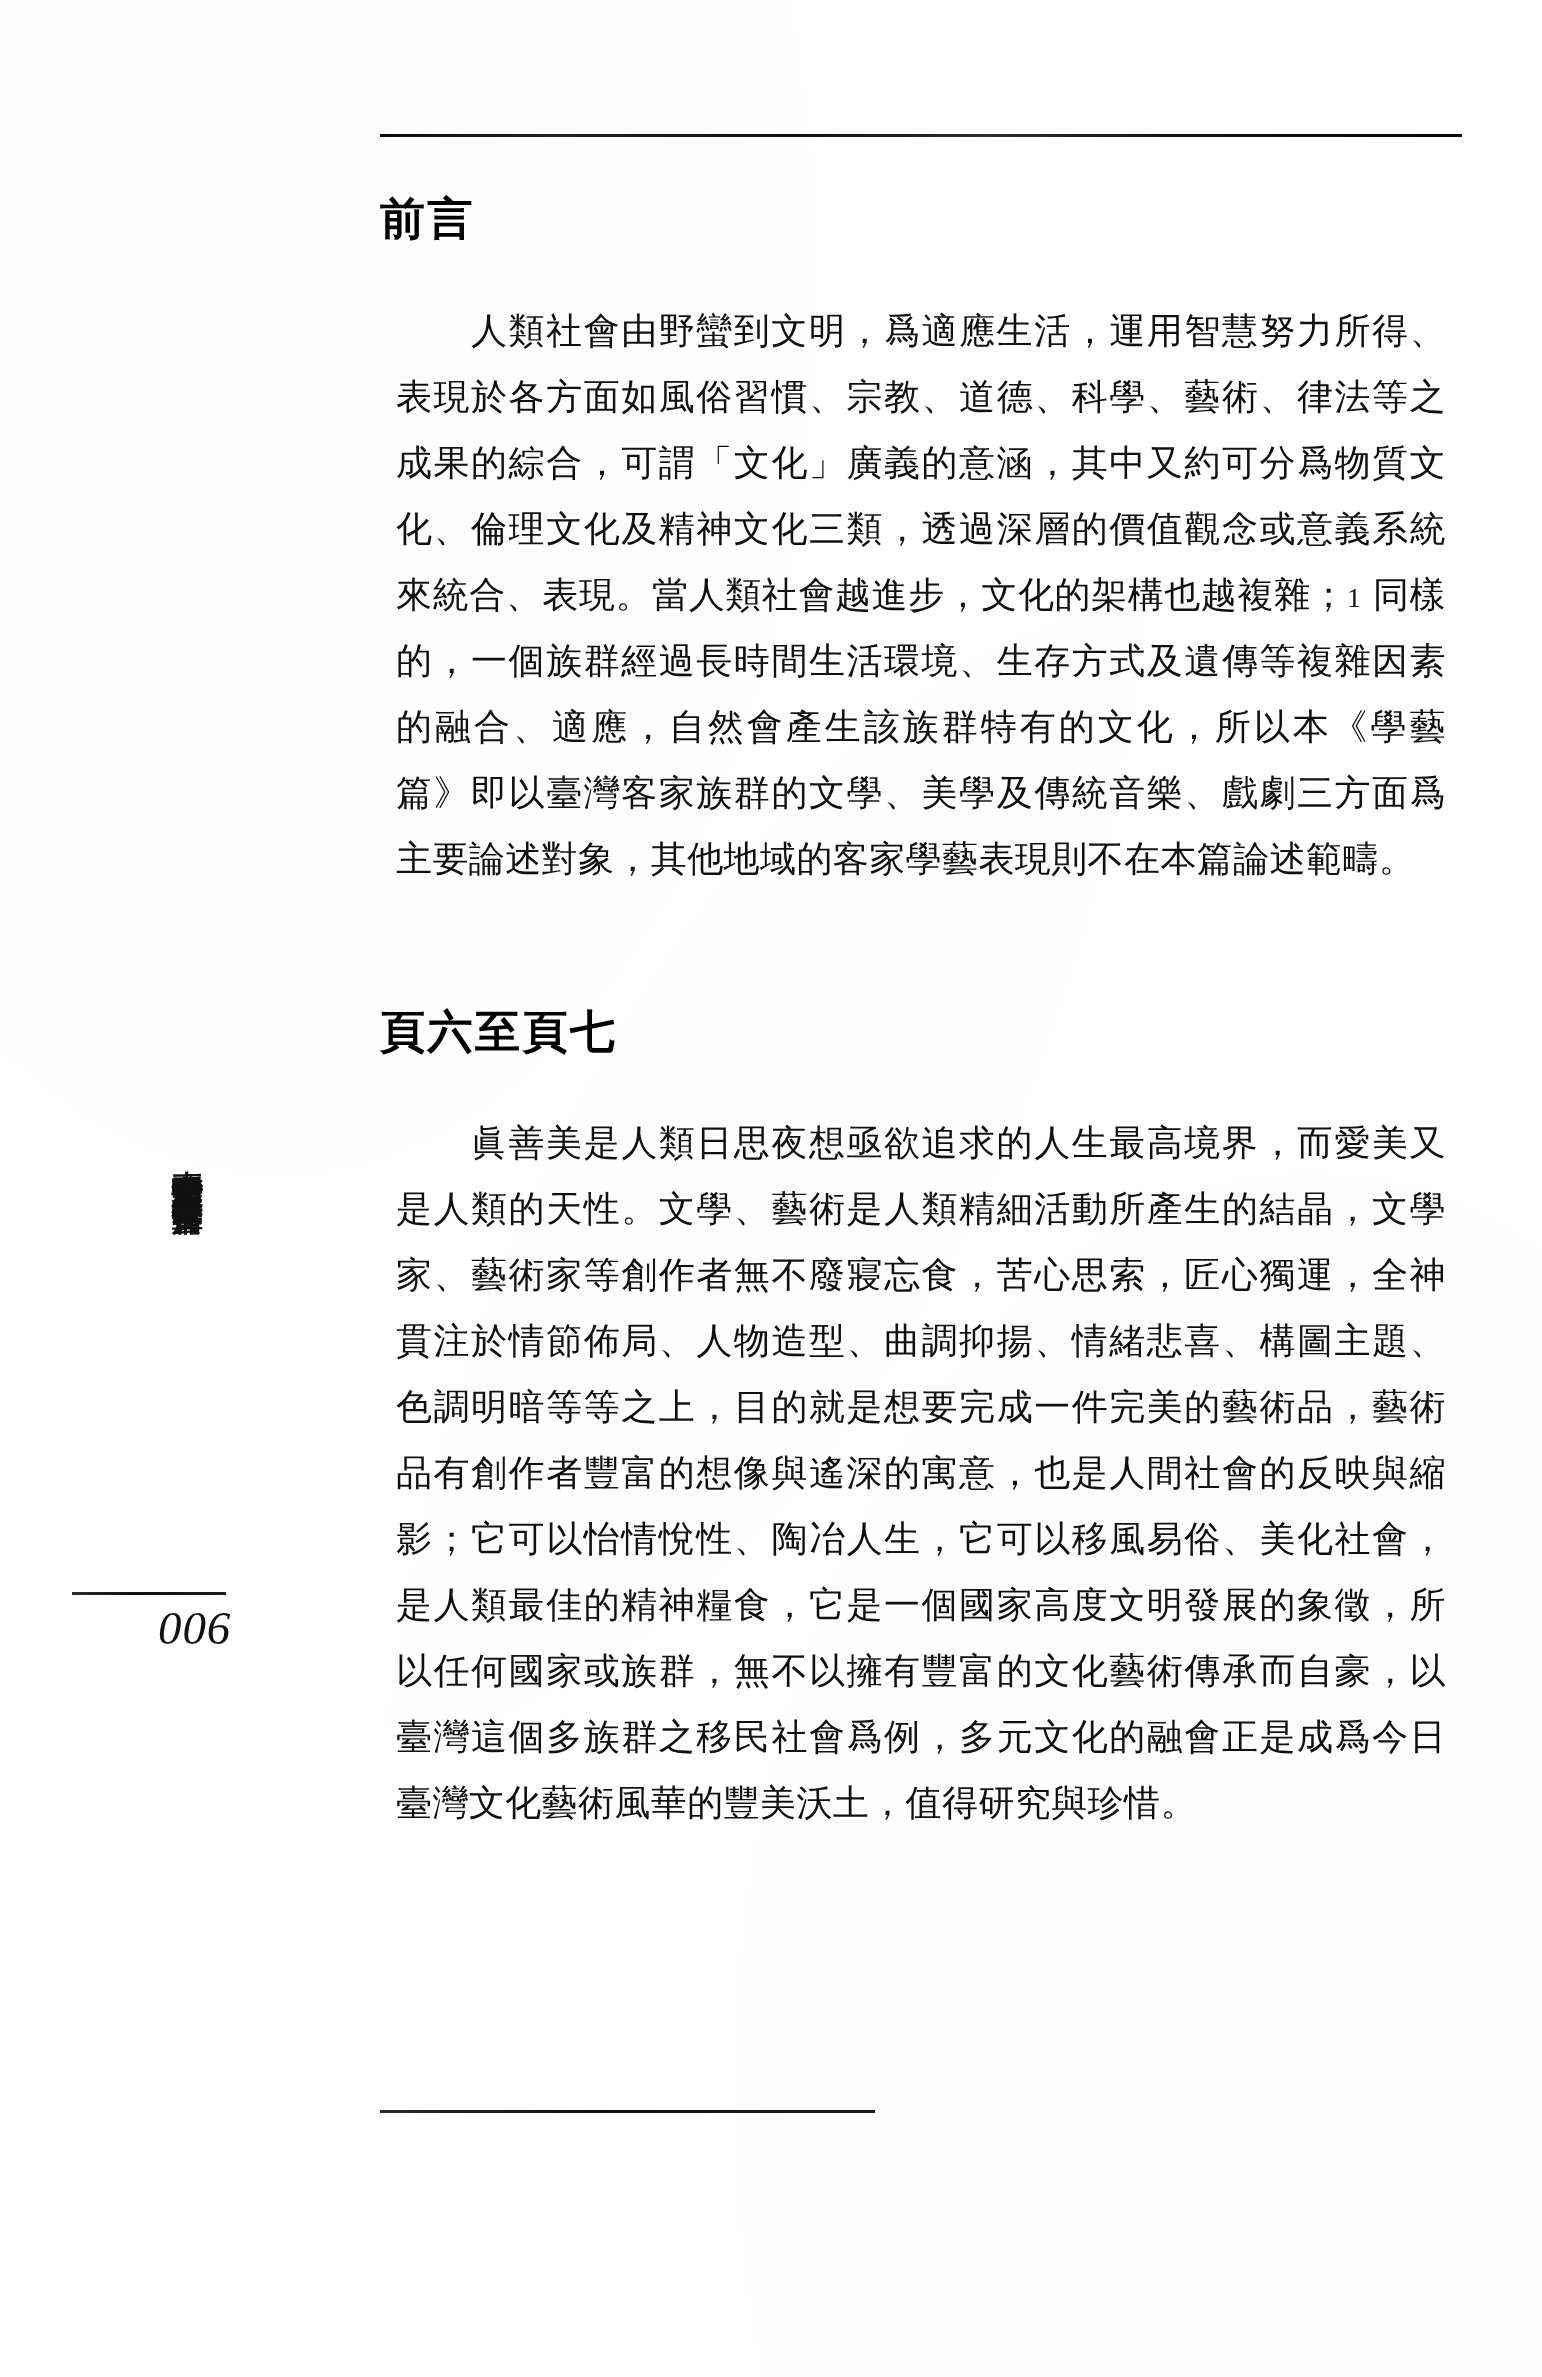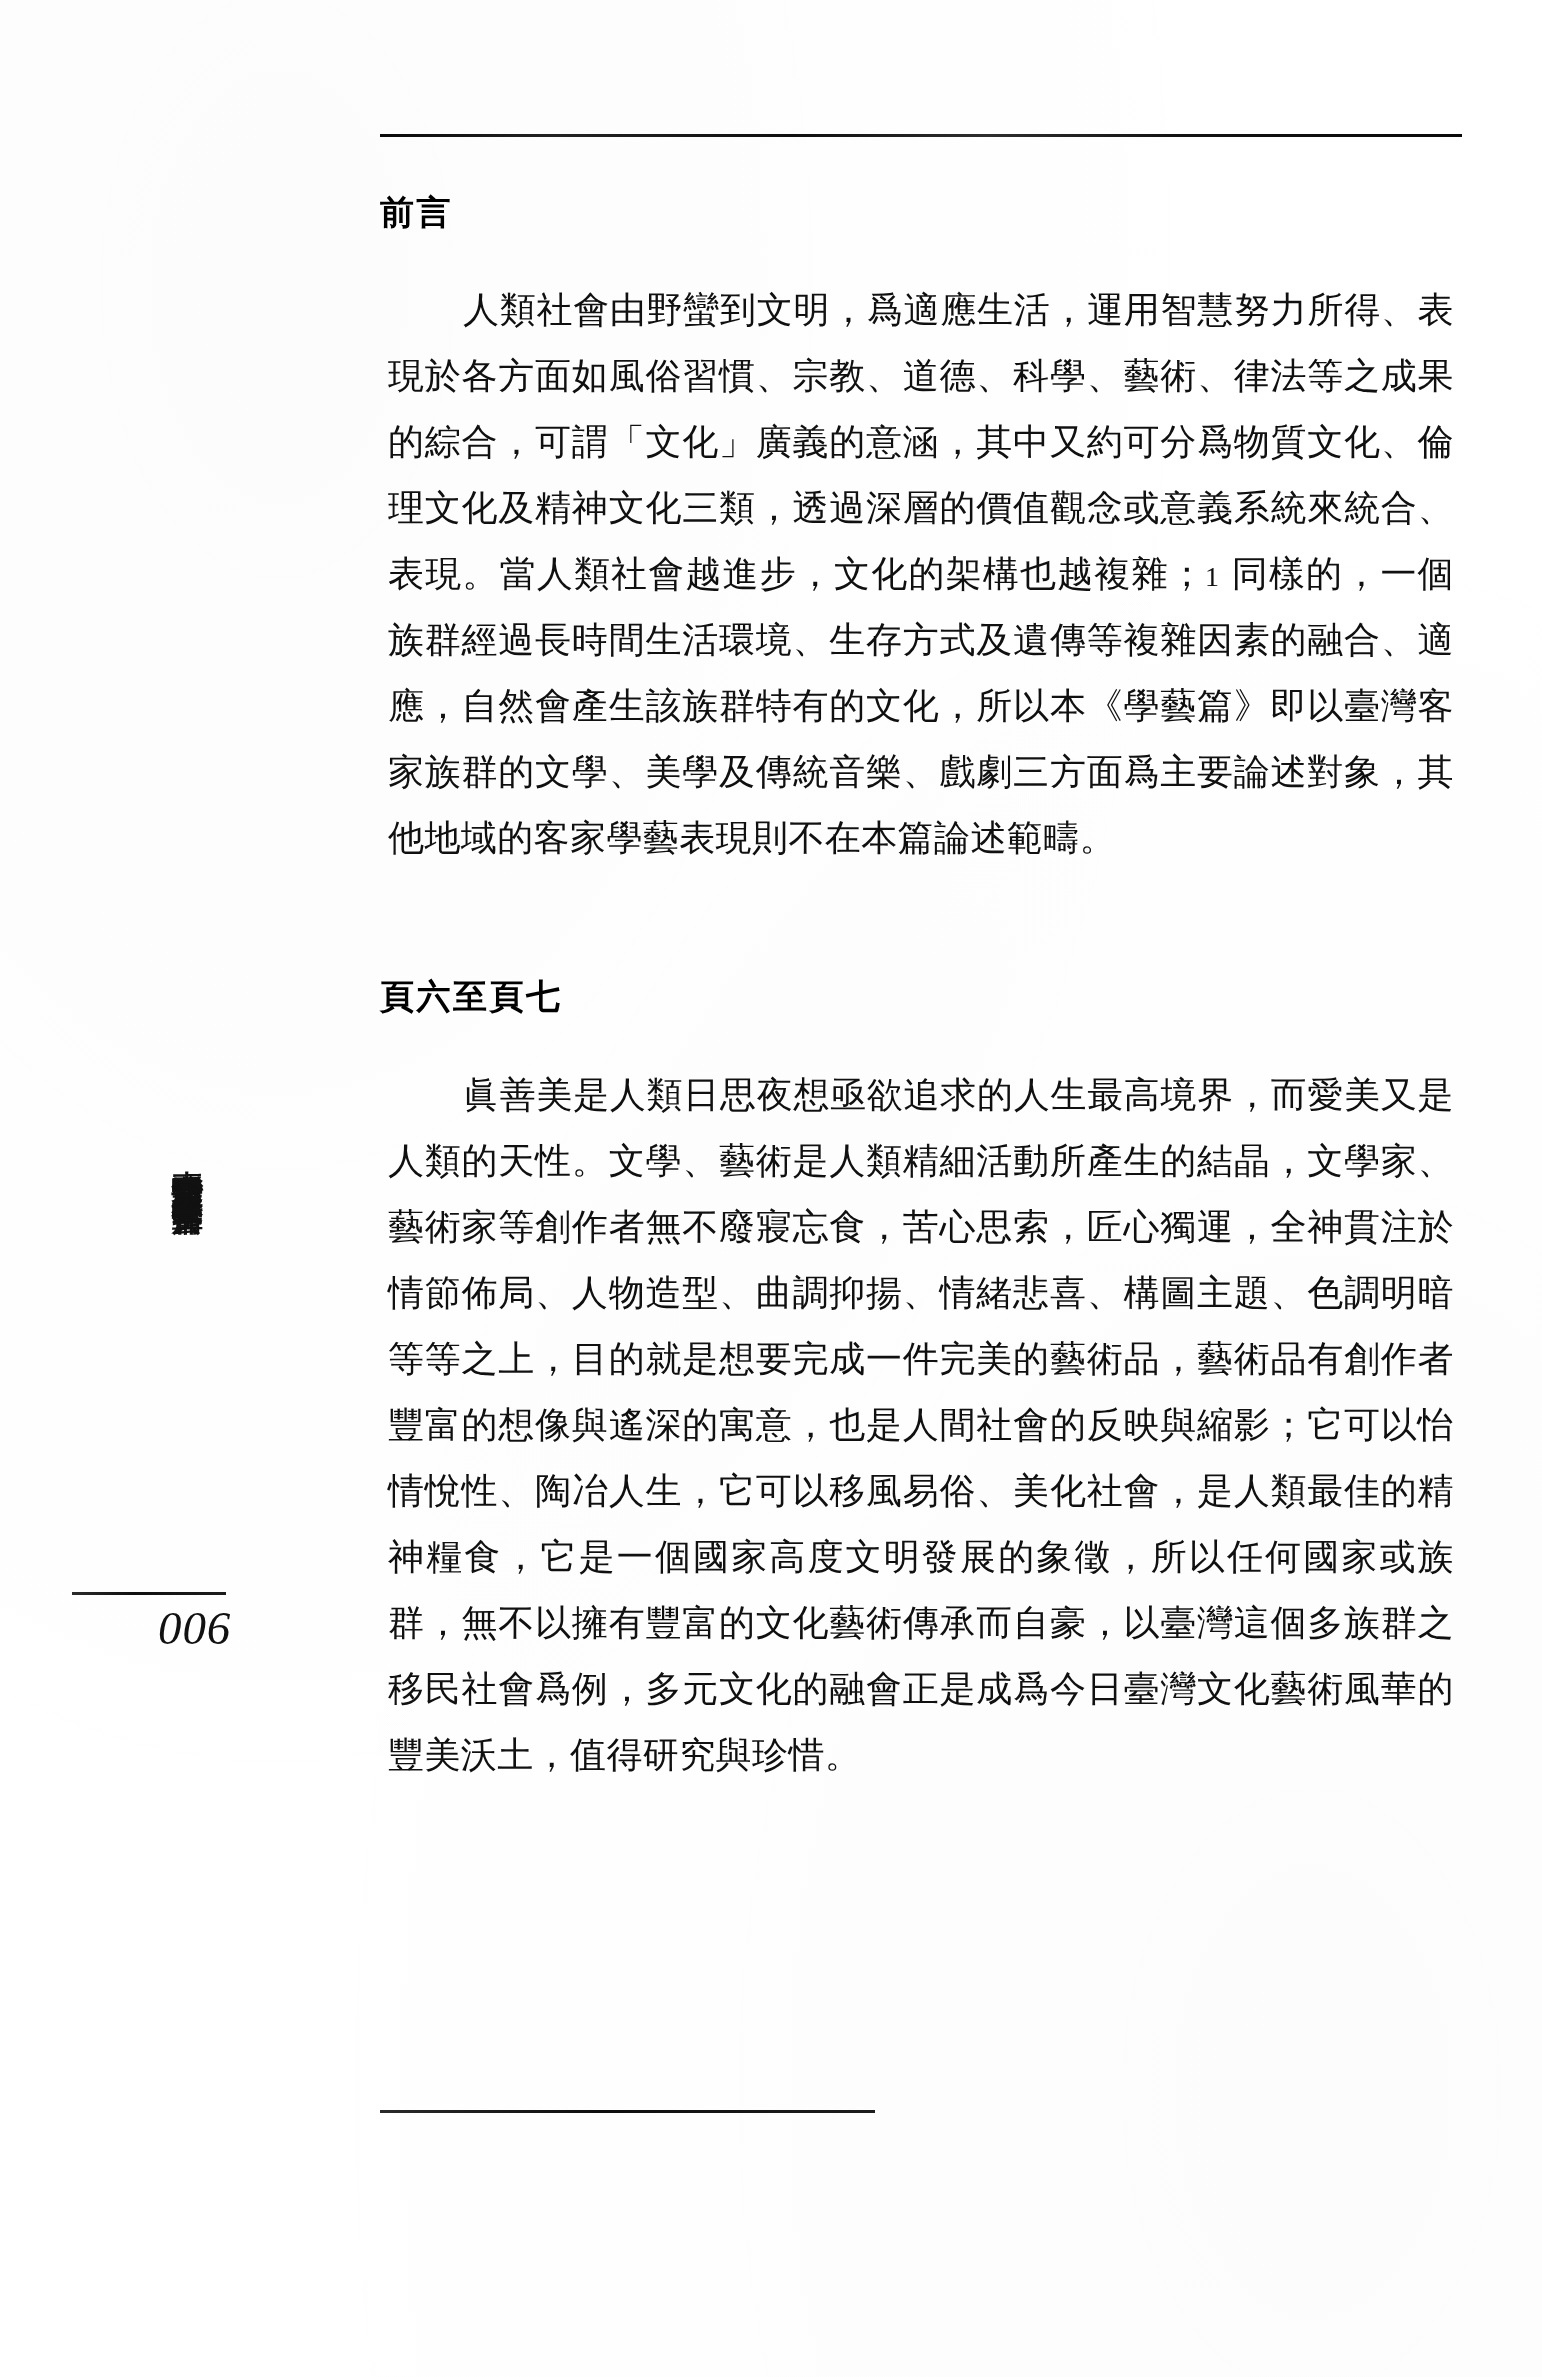--- a/index.html
+++ b/index.html
@@ -85,38 +85,38 @@
   
   .column {
     position: absolute;
     left: 380px;
     top: 194px;
     width: 1082px;
   }
 
   h2.section-head {
     font-family: "DejaVu Sans", "Liberation Sans", sans-serif;
-    font-size: 34px;
+    font-size: 45px;
     font-weight: 700;
     letter-spacing: 2.5px;
     color: #000000;
     margin: 0;
     padding: 0;
     line-height: 1.1;
   }
 
   .head-preface { margin-top: 38px; }
   .head-intro   { margin-top: 0; }
 
   p.body-par {
     font-family: "DejaVu Serif", "Liberation Serif", serif;
     font-size: 36px;
     line-height: 66px;
     color: #101010;
-    margin: 8px;
+    margin: 16px;
     text-align: justify;
     text-justify: inter-character;
     text-indent: 75px;
     letter-spacing: 0.4px;
     word-break: break-all;
   }
 
   .gap-after-head { height: 38px; }
   .gap-between    { height: 99px; }
 

